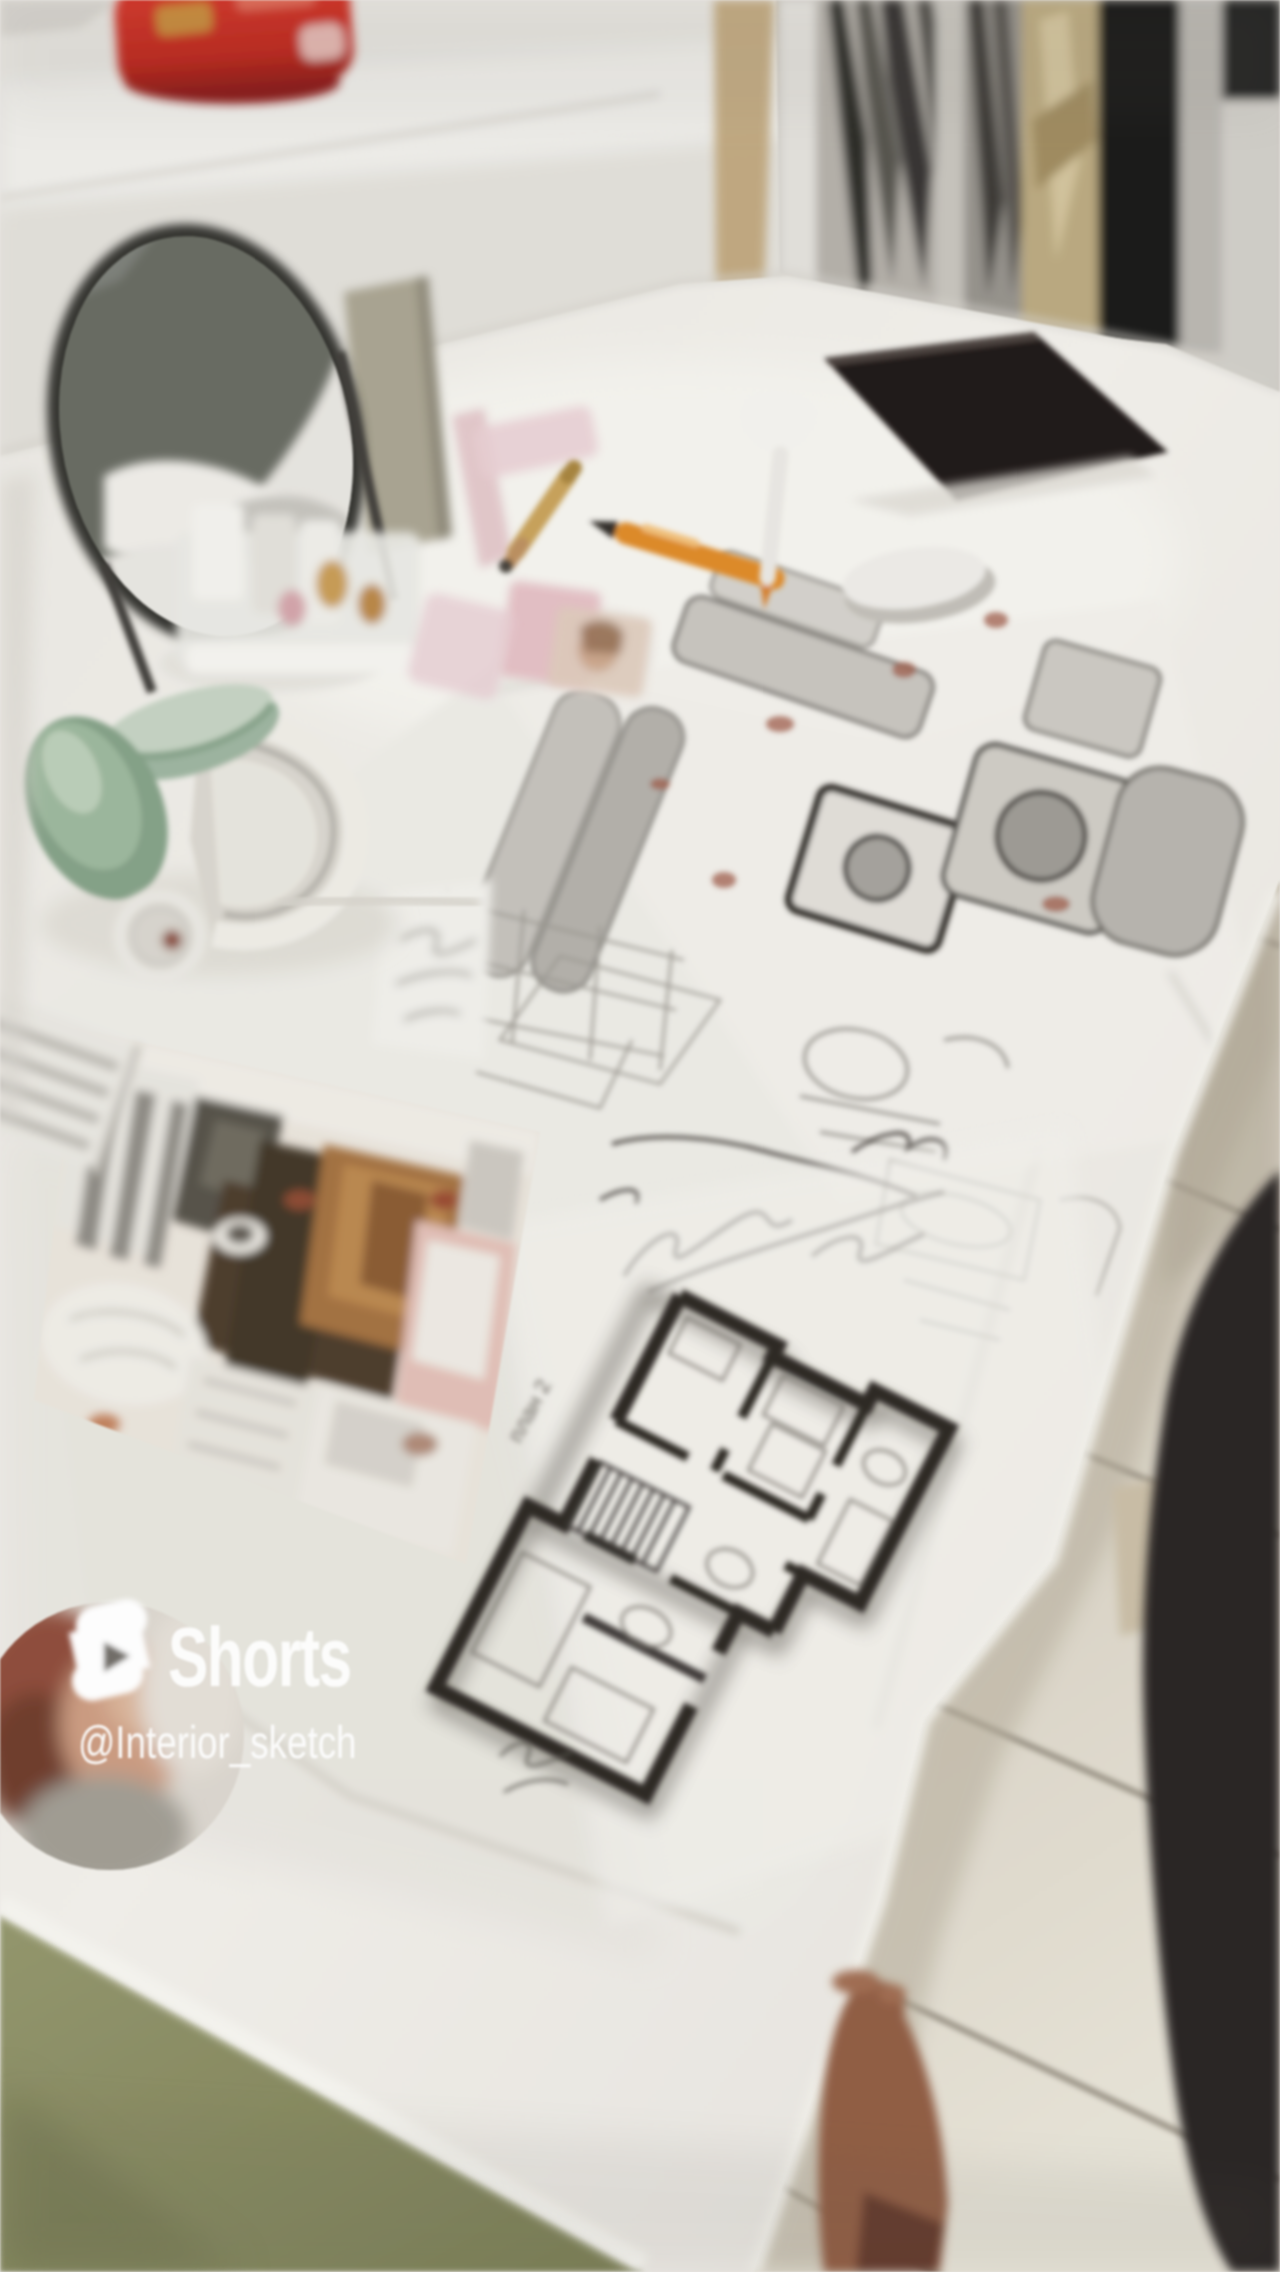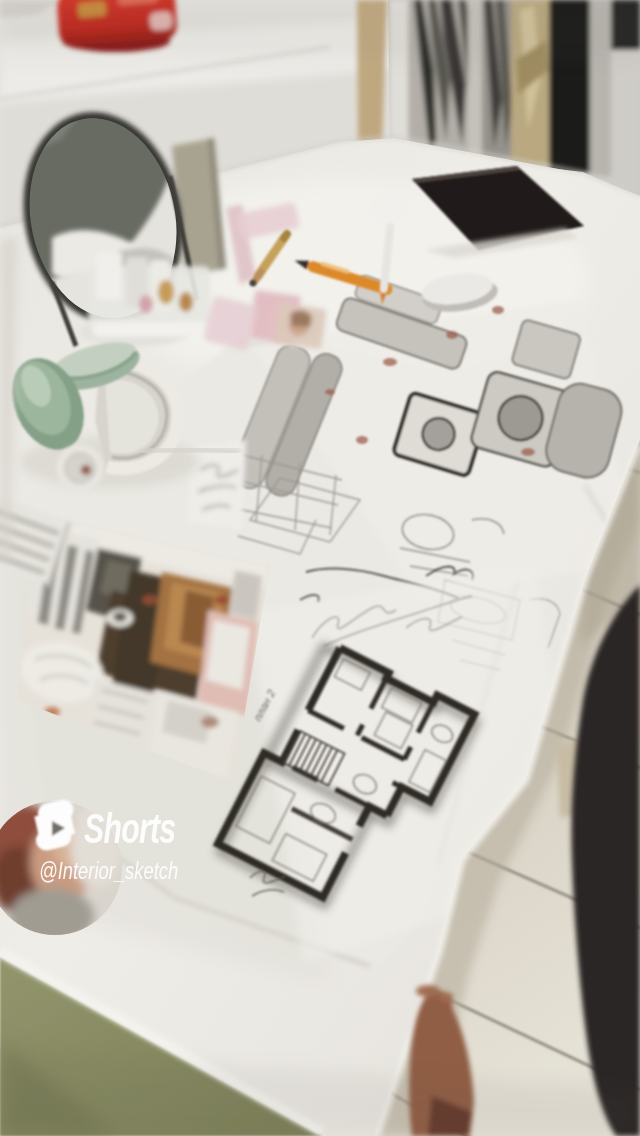--- a/index.html
+++ b/index.html
@@ -1,17 +1,17 @@
 <!DOCTYPE html>
 <html><head>
 <meta charset="utf-8">
 <style>
   html,body{margin:0;padding:0;background:#000;}
   #stage{position:relative;width:640px;height:1136px;overflow:hidden;background:#e9e7e3;
-         font-family:"Liberation Sans", sans-serif;font-style:italic;}
+         font-family:"Liberation Sans", sans-serif;}
   svg{position:absolute;left:0;top:0;filter:blur(0.6px);}
 </style>
 </head>
 <body>
 <div id="stage">
 <svg width="640" height="1136" viewBox="0 0 640 1136">
 <defs>
   <filter id="b1" x="-40%" y="-40%" width="180%" height="180%">
           <feGaussianBlur stdDeviation="1.2"></feGaussianBlur>
         </filter>

